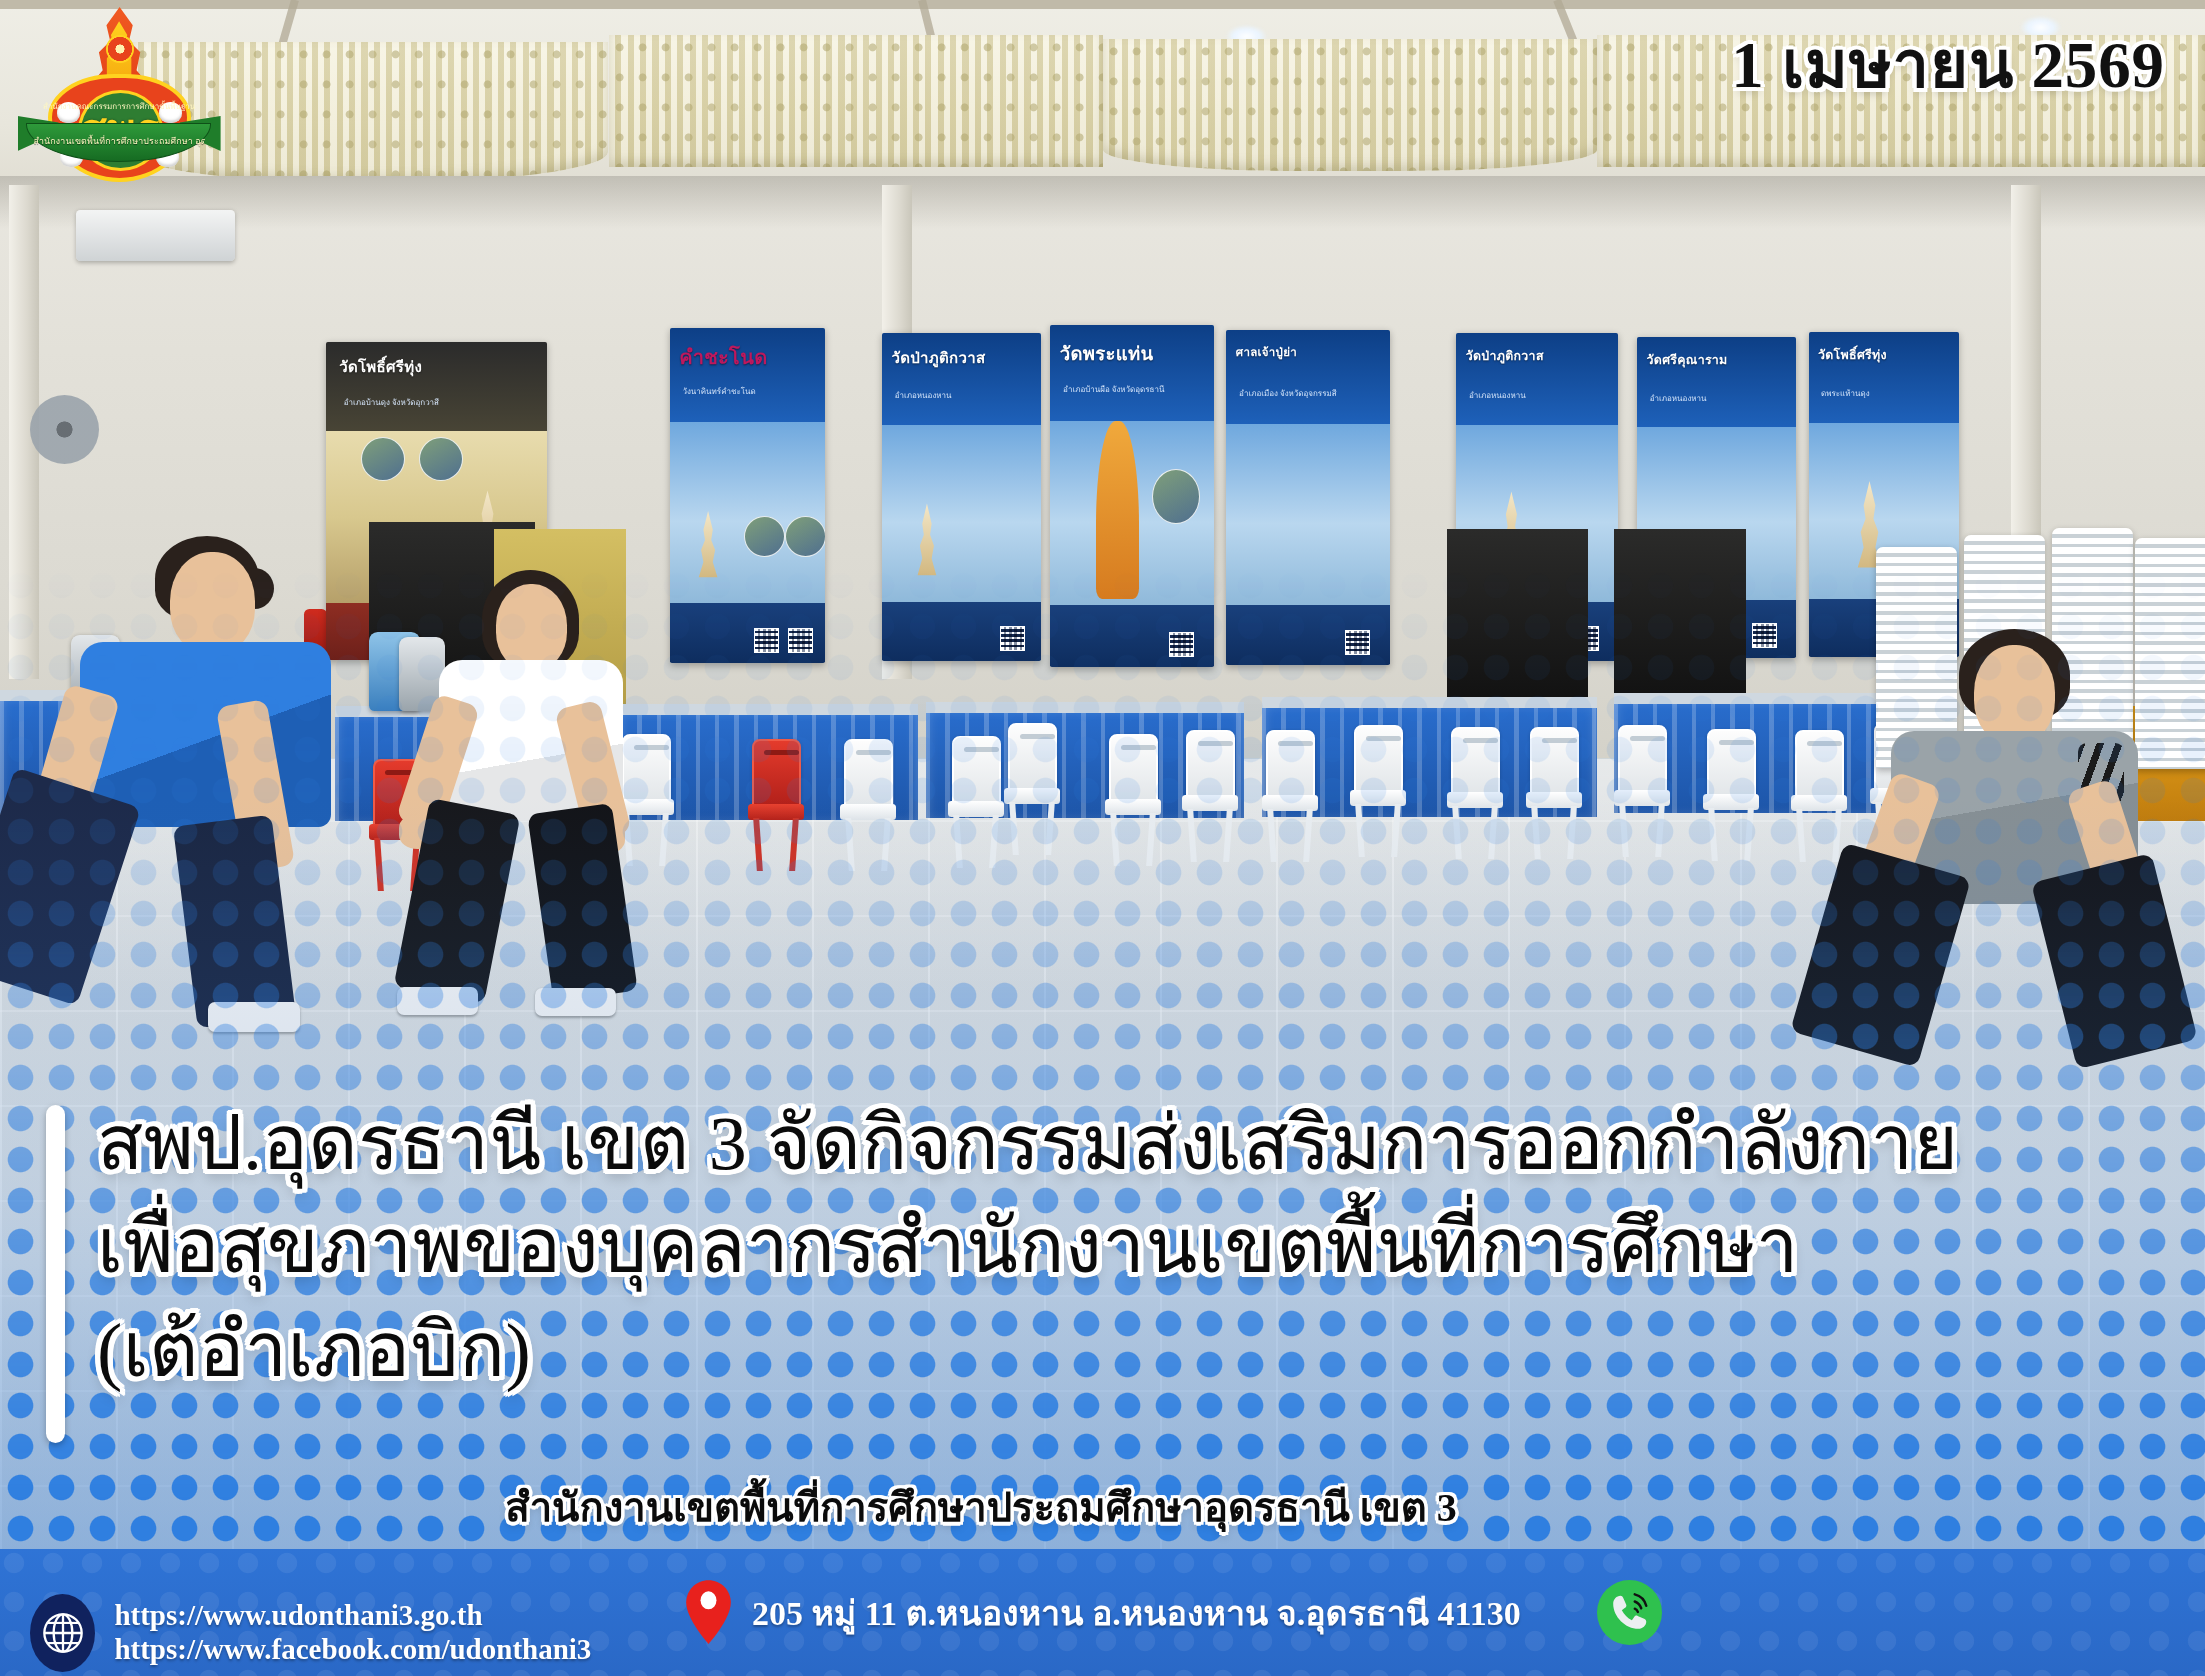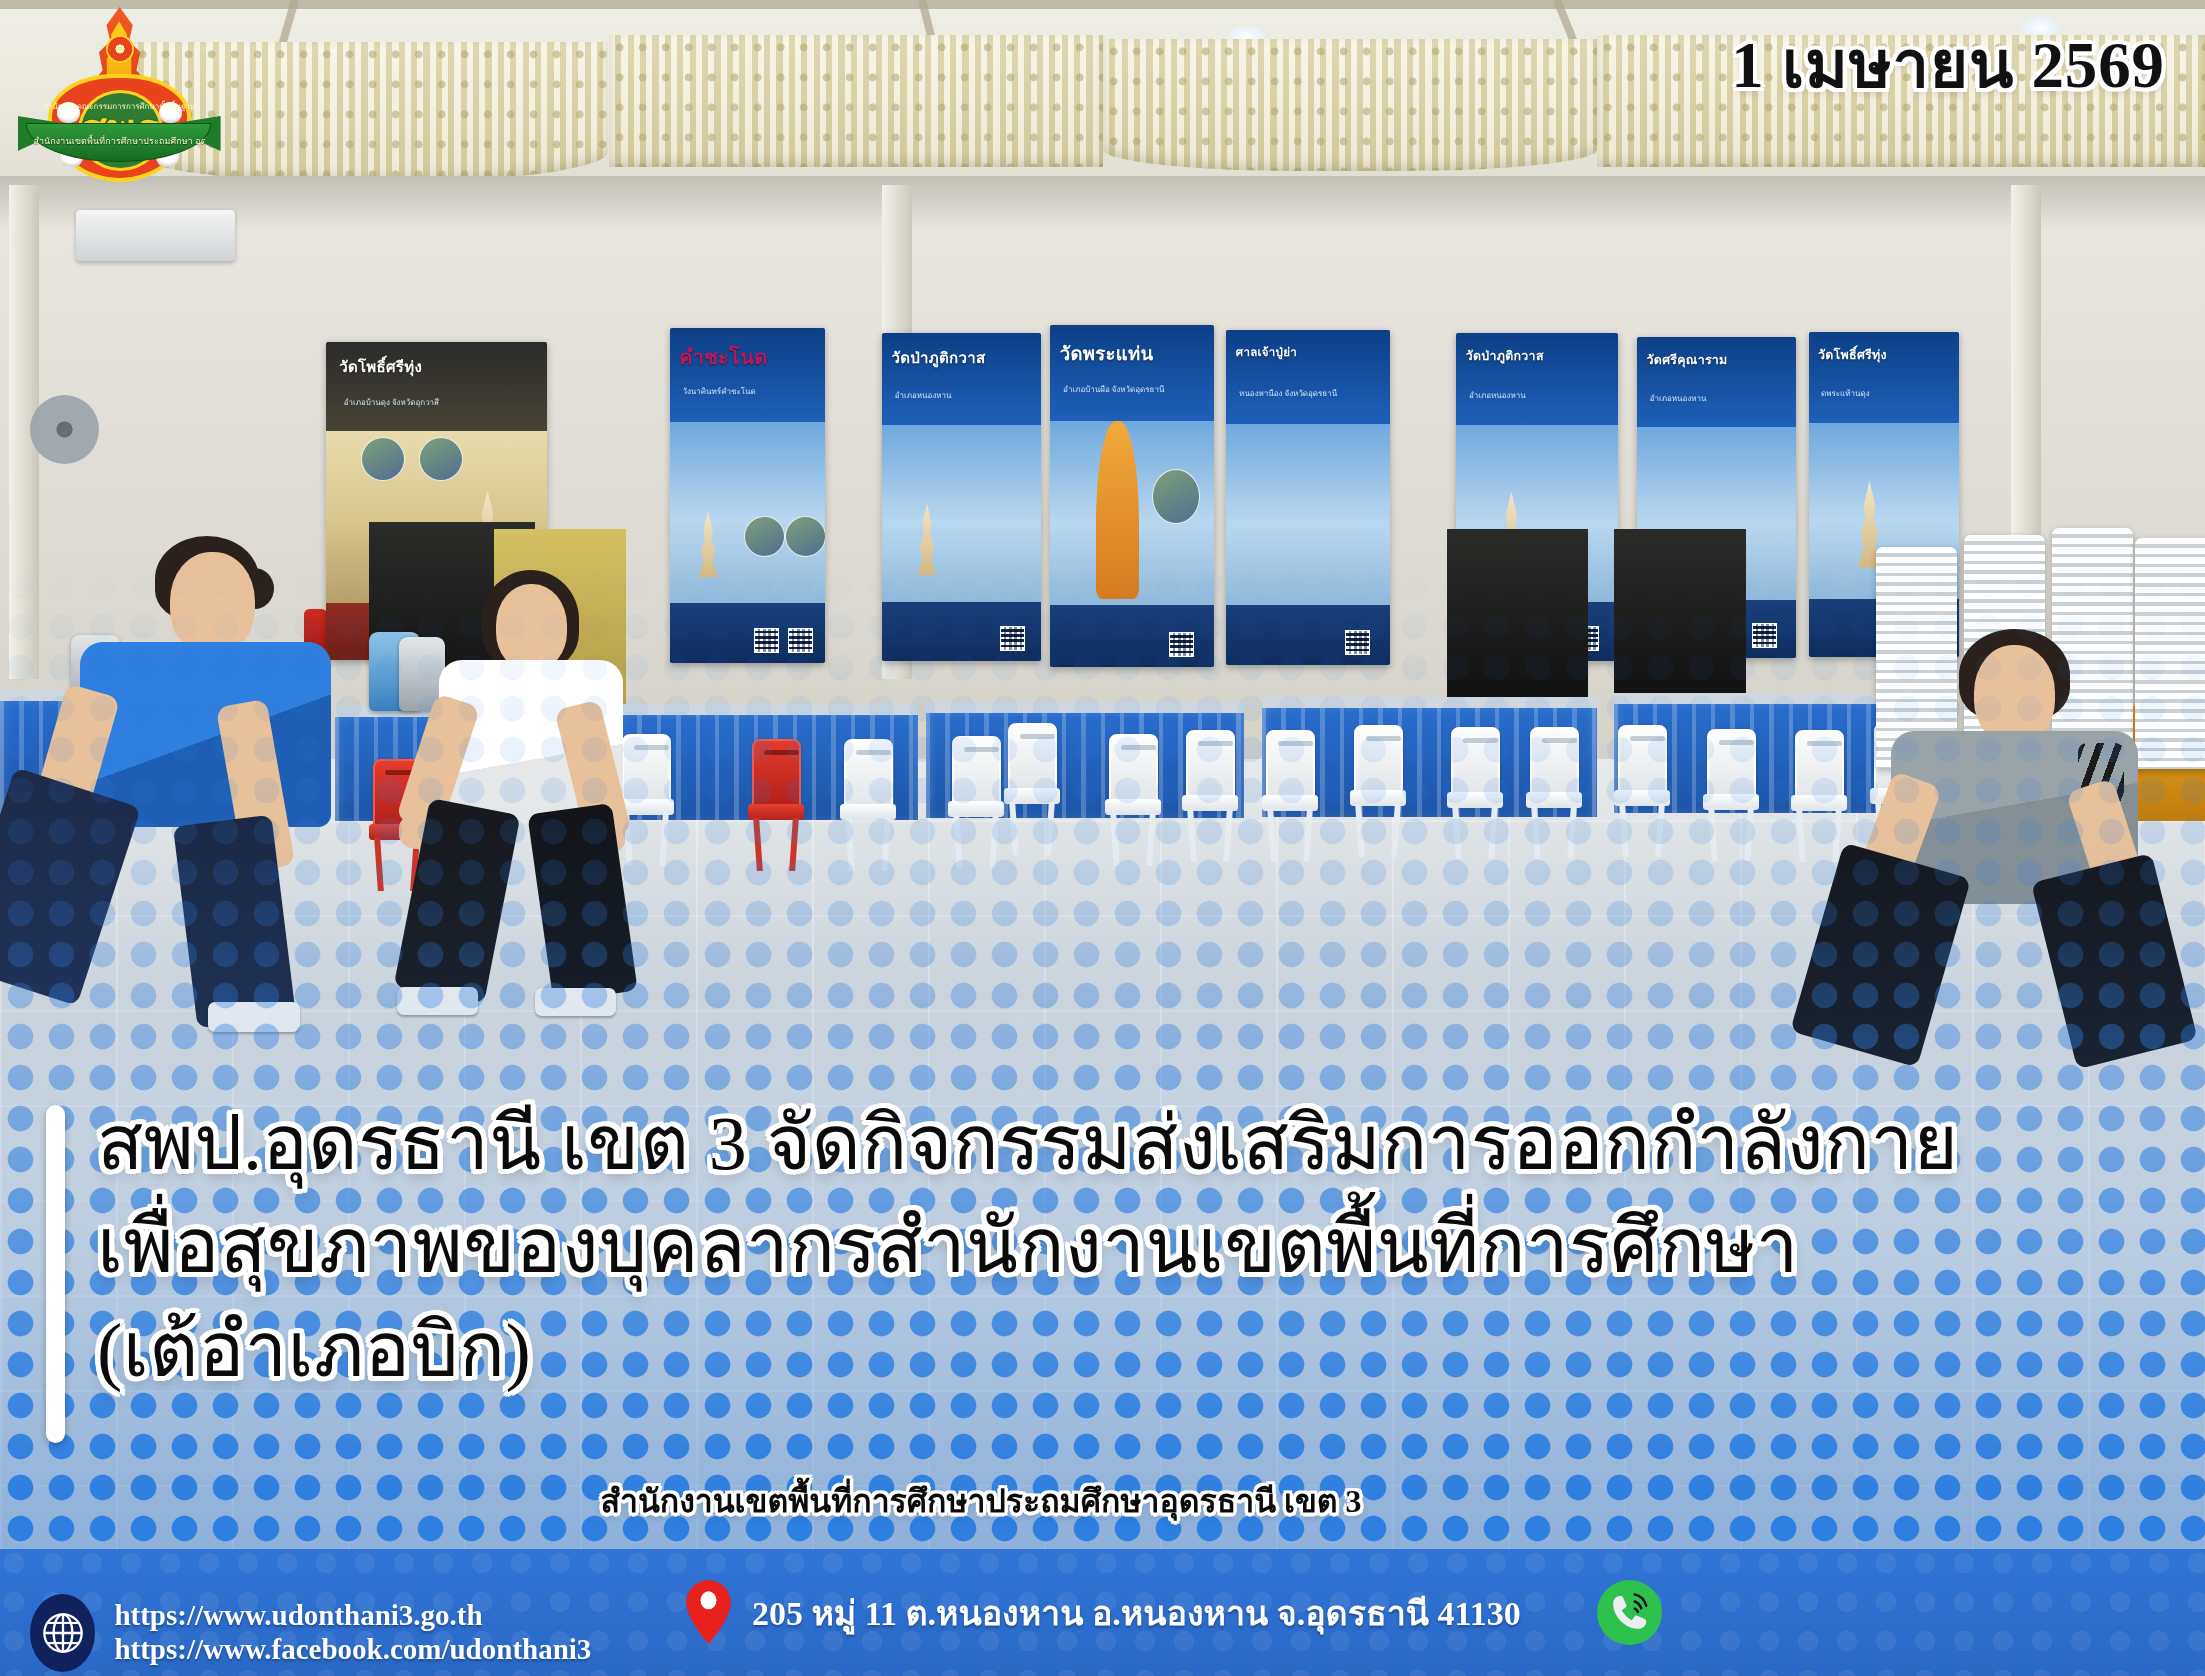--- a/index.html
+++ b/index.html
@@ -194,21 +194,21 @@
   .headline{position:absolute;left:97px;top:1092px;width:2056px;}
   .hl{font-size:76px;font-weight:normal;color:#0b0b0b;line-height:1.36;white-space:nowrap;
     letter-spacing:0.4px;
     text-shadow:
       -4.4px -4.4px 0 #fff, 4.4px -4.4px 0 #fff, -4.4px 4.4px 0 #fff, 4.4px 4.4px 0 #fff,
       0 -5.3px 0 #fff, 0 5.3px 0 #fff, -5.3px 0 0 #fff, 5.3px 0 0 #fff,
       -5.3px -2.6px 0 #fff, 5.3px 2.6px 0 #fff, 2.6px -5.3px 0 #fff, -2.6px 5.3px 0 #fff,
       0 7px 12.4px rgba(0,0,0,.28);}
 
   .subtitle{position:absolute;left:0;top:1475px;width:1962px;text-align:center;
-    font-size:32px;font-weight:bold;color:#0b0b0b;white-space:nowrap;
+    font-size:40px;font-weight:bold;color:#0b0b0b;white-space:nowrap;
     text-shadow:
       -2.6px -2.6px 0 #fff, 2.6px -2.6px 0 #fff, -2.6px 2.6px 0 #fff, 2.6px 2.6px 0 #fff,
       0 -3.5px 0 #fff, 0 3.5px 0 #fff, -3.5px 0 0 #fff, 3.5px 0 0 #fff,
       0 4.4px 8px rgba(0,0,0,.25);}
 
   
   .footer{position:absolute;left:0;top:1549px;width:2206px;height:127px;
     background:
       radial-gradient(circle at 14px 14px, rgba(255,255,255,.07) 0 9.7px, rgba(0,0,0,0) 10.6px) 0 0/39px 39px,
       linear-gradient(180deg,#2f74d6,#2a68c6);
@@ -307,21 +307,21 @@
       <div class="monk"></div>
       <div class="bcircle" style="left:62%;top:42%;width:46px;height:53px;border-radius:50%;"></div>
       <div class="qrmini" style="right:12%;"></div>
     </div>
 
     <div class="banner" style="left:1226px;top:330px;width:164px;height:335px;">
       <div class="btop"></div>
       <div class="bmid"></div>
       <div class="bbot"></div>
       <div class="btitle" style="font-size:11.5px;">ศาลเจ้าปู่ย่า</div>
-      <div class="bsub">หนองหานือง จังหวัดอุดรธานี</div>
+      <div class="bsub">อำเภอเมือง จังหวัดอุจกรรมสี</div>
       <div class="qrmini" style="right:12%;"></div>
     </div>
 
     <div class="banner" style="left:1456px;top:333px;width:162px;height:328px;">
       <div class="btop"></div>
       <div class="bmid"></div>
       <div class="bbot"></div>
       <div class="btitle" style="font-size:12.4px;">วัดป่าภูติกวาส</div>
       <div class="bsub">อำเภอหนองหาน</div>
       <div class="stupa" style="left:20%;width:46px;height:104px;"></div>

